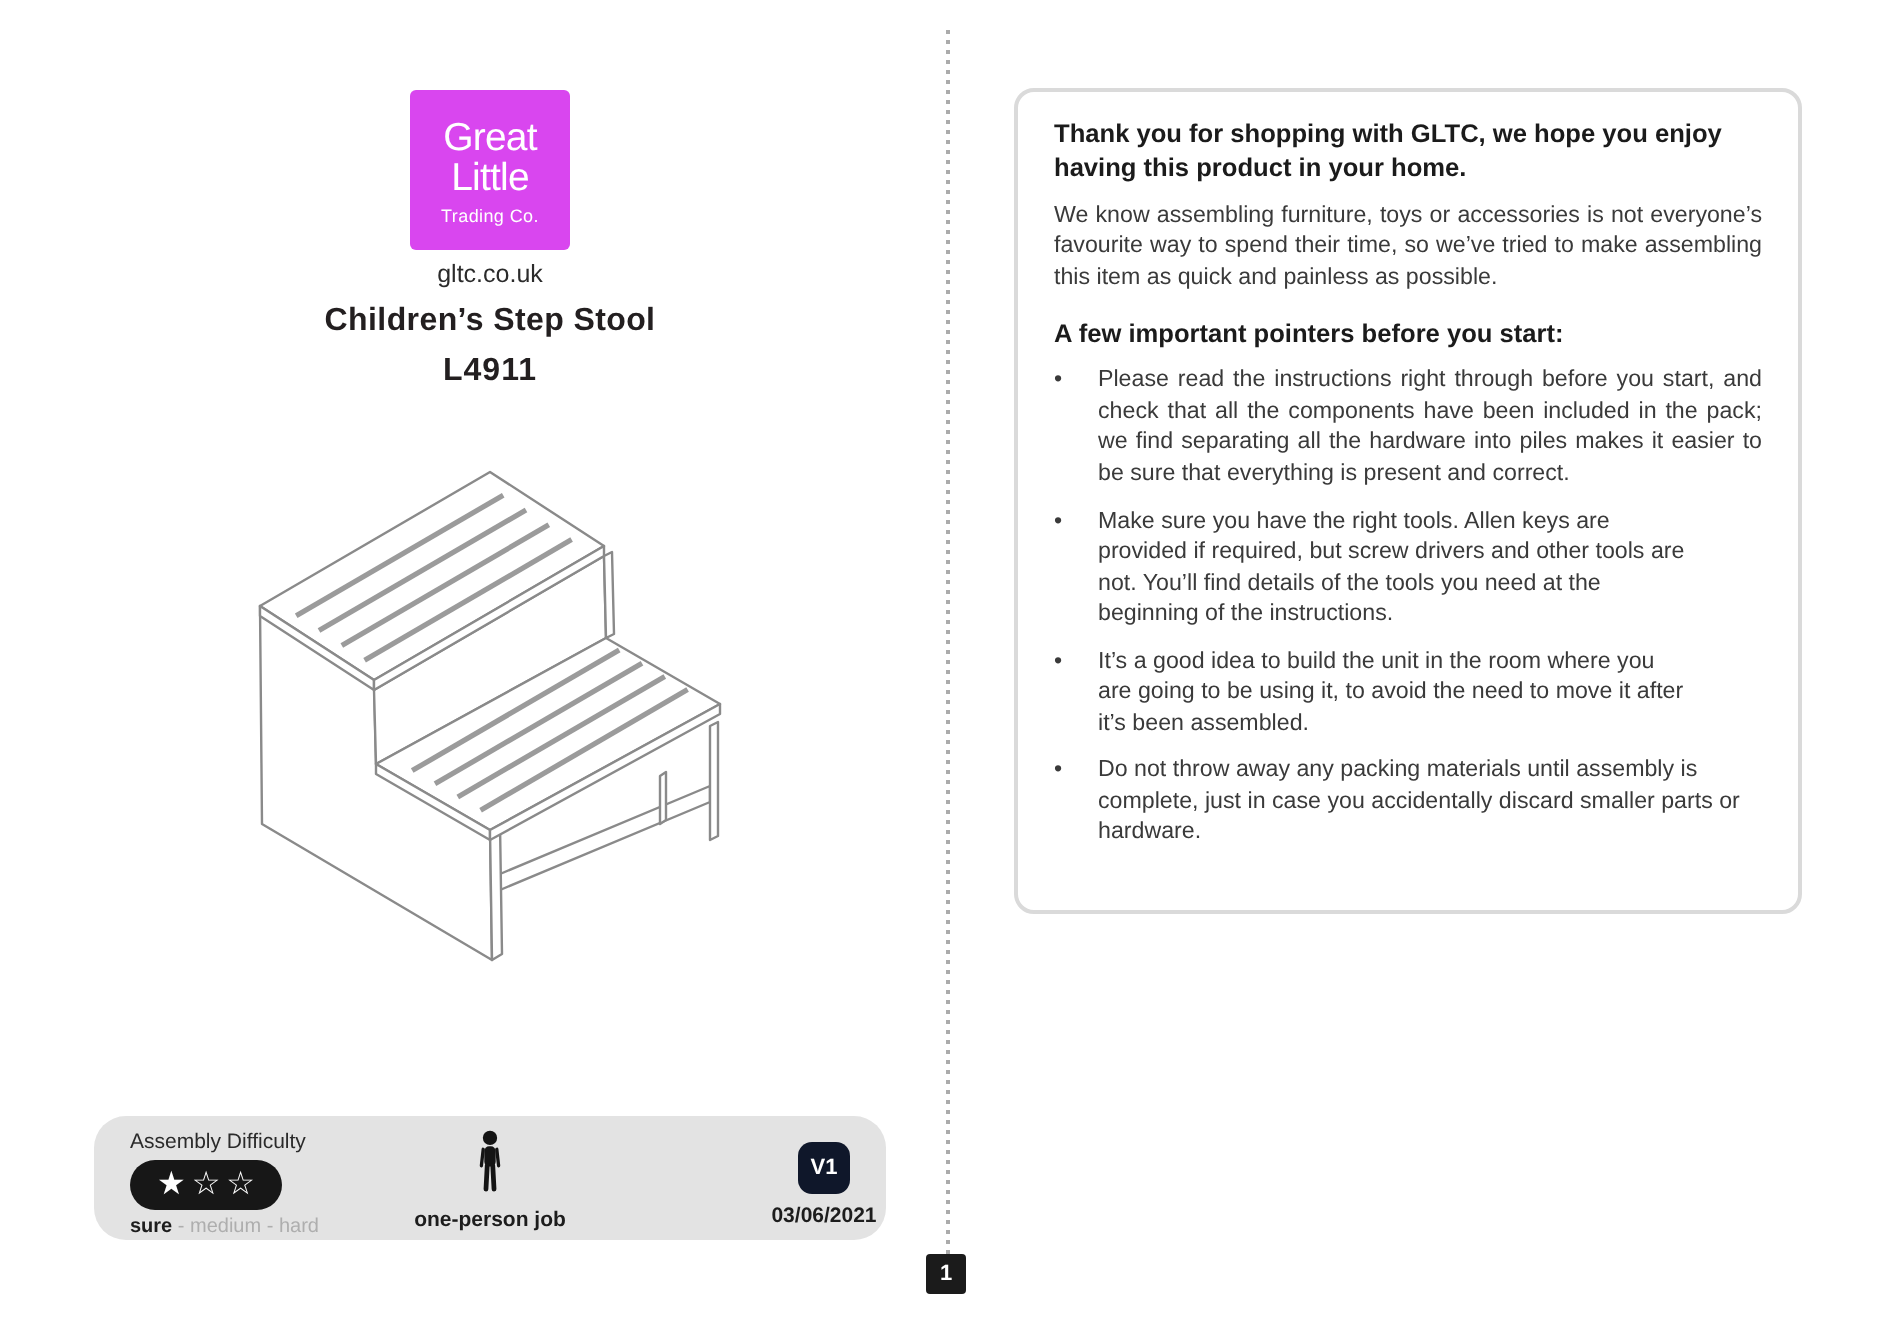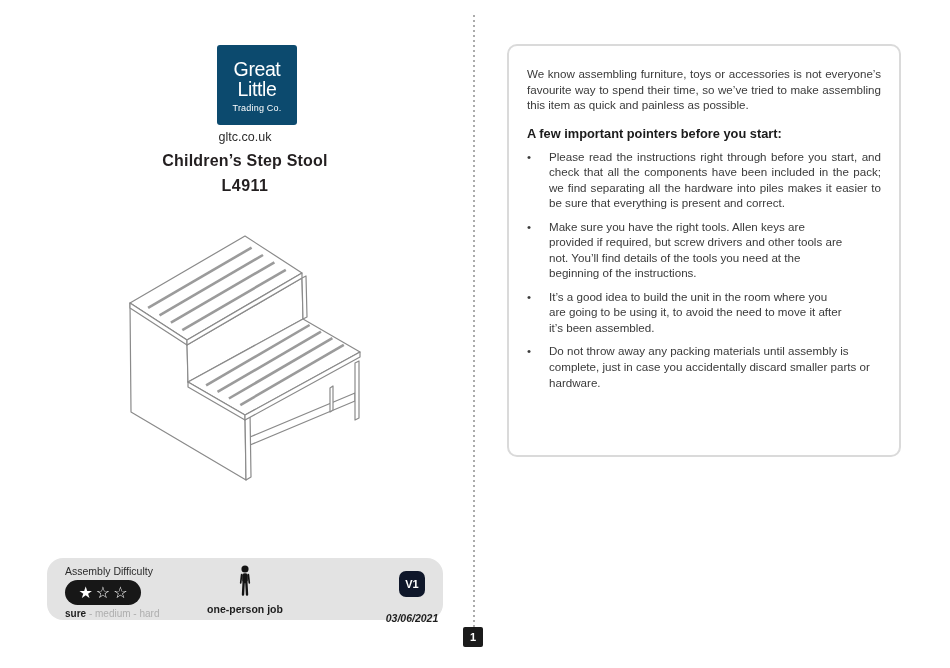--- a/index.html
+++ b/index.html
@@ -7,22 +7,22 @@
   body { font-family: "Liberation Sans", sans-serif; position: relative; color: #231f20; }
 
   
   .divider {
     position: absolute; left: 473px; top: 15px; width: 2px; height: 612px;
     background: repeating-linear-gradient(to bottom, #ababab 0 2px, transparent 2px 5px);
   }
 
   
   .logo {
-    position: absolute; left: 217px; top: 45px; width: 80px; height: 80px;
-    background: #0c4a6e; border-radius: 3px; color: #ffffff; text-align: center;
+    position: absolute; left: 205px; top: 45px; width: 80px; height: 80px;
+    background: #d946ef; border-radius: 3px; color: #ffffff; text-align: center;
     display: flex; flex-direction: column; justify-content: center; padding-top: 2px;
   }
   .logo .l1, .logo .l2 { font-size: 19.5px; line-height: 20px; letter-spacing: -0.4px; font-weight: 400; }
   .logo .l3 { font-size: 9px; margin-top: 4px; letter-spacing: 0.2px; text-align: center; }
   .website { position: absolute; left: 145px; top: 130px; width: 200px; text-align: center; font-size: 12.5px; color: #2b2b2b; }
   .product-title { position: absolute; left: 85px; top: 152px; width: 320px; text-align: center; font-size: 16px; font-weight: bold; letter-spacing: 0.2px; }
   .product-code  { position: absolute; left: 85px; top: 177px; width: 320px; text-align: center; font-size: 16px; font-weight: bold; letter-spacing: 0.5px; }
 
   .stool { position: absolute; left: 115px; top: 222px; }
 
@@ -43,21 +43,21 @@
   .scale .rest { color: #aeaeae; font-weight: normal; }
 
   .job { position: absolute; left: 150px; top: 6px; width: 96px; text-align: center; }
   .job-label { font-size: 10.5px; font-weight: 600; color: #1d1d1d; margin-top: 2px; }
 
   .version { position: absolute; left: 337px; top: 13px; width: 56px; text-align: center; }
   .version-badge {
     width: 26px; height: 26px; background: #0f172a; border-radius: 7px; margin: 0 auto;
     color: #ffffff; font-size: 11px; font-weight: bold; display: flex; align-items: center; justify-content: center;
   }
-  .date { margin-top: 15px; font-size: 10.5px; font-weight: 600; color: #1d1d1d; font-style: italic; }
+  .date { margin-top: 5px; font-size: 10.5px; font-weight: 600; color: #1d1d1d; }
 
   
   .page-num {
     position: absolute; left: 463px; top: 627px; width: 20px; height: 20px;
     background: #1b1b1b; border-radius: 2px; color: #ffffff; font-size: 11px; font-weight: bold;
     display: flex; align-items: center; justify-content: center;
   }
 
   
   .right-box {
@@ -156,20 +156,21 @@
 
   <div class="version">
     <div class="version-badge">V1</div>
     <div class="date">03/06/2021</div>
   </div>
 </div>
 
 <div class="page-num">1</div>
 
 <div class="right-box">
+  <div class="intro-heading">Thank you for shopping with GLTC, we hope you enjoy having this product in your home.</div>
   <div class="intro-body">We know assembling furniture, toys or accessories is not everyone’s favourite way to spend their time, so we’ve tried to make assembling this item as quick and painless as possible.</div>
   <div class="pointers-heading">A few important pointers before you start:</div>
 
   <div class="bullet">
     <span class="dot">•</span>
     <span class="btxt">Please read the instructions right through before you start, and check that all the components have been included in the pack; we find separating all the hardware into piles makes it easier to be sure that everything is present and correct.</span>
   </div>
   <div class="bullet narrow">
     <span class="dot">•</span>
     <span class="btxt">Make sure you have the right tools. Allen keys are provided if required, but screw drivers and other tools are not. You’ll find details of the tools you need at the beginning of the instructions.</span>

